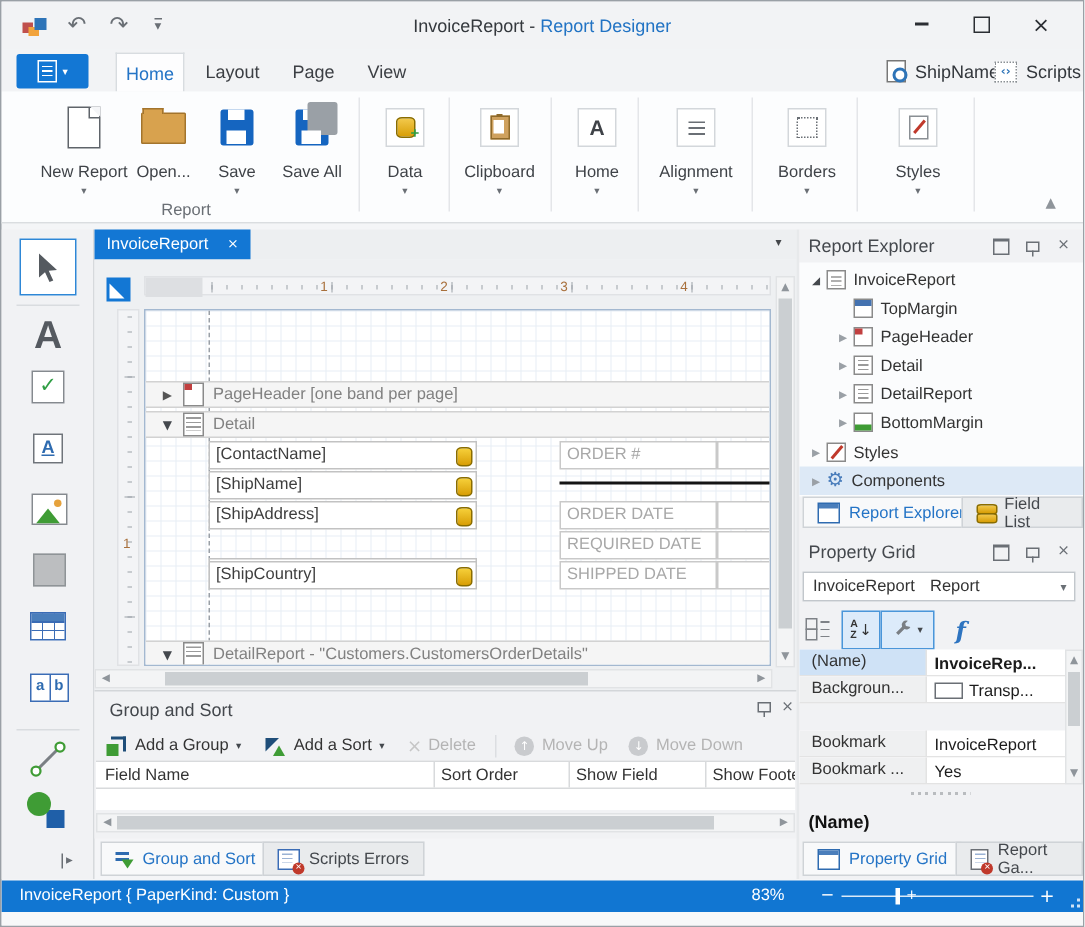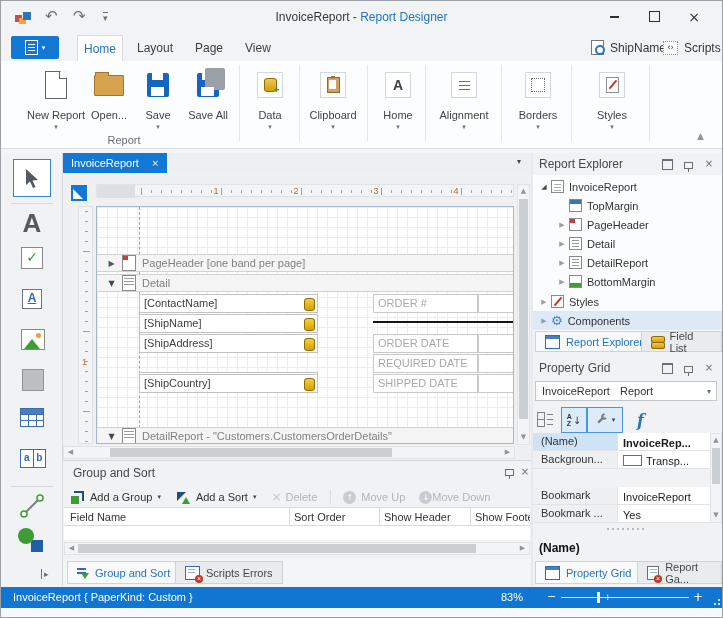--- a/index.html
+++ b/index.html
@@ -458,29 +458,29 @@
       <span class="g" style="font-size:7px;color:#44484d;margin-left:5px">▾</span>
       <span class="gicon-sort" style="margin-left:16px"></span>
       <span class="tx" style="margin-left:6px">Add a Sort</span>
       <span class="g" style="font-size:7px;color:#44484d;margin-left:5px">▾</span>
       <span class="g" style="font-size:12px;color:#c6c6c6;margin-left:15px">×</span>
       <span class="tx dim" style="margin-left:4px">Delete</span>
       <span style="width:1px;height:15px;background:#dcdee1;margin-left:13px"></span>
       <span class="circbtn g" style="margin-left:12px">↑</span>
       <span class="tx dim" style="margin-left:5px">Move Up</span>
       <span class="circbtn g" style="margin-left:14px">↓</span>
-      <span class="tx dim" style="">Move Down</span>
+      <span class="tx dim" style="margin-left:5px">Move Down</span>
     </div>
 
     <div class="a gshead" style="left:1px;top:46px;width:466px;height:19px;overflow:hidden">
       <span class="a tx" style="left:6px;top:3px">Field Name</span>
       <span class="a colsep" style="left:225px;top:0;height:19px"></span>
       <span class="a tx" style="left:230px;top:3px">Sort Order</span>
       <span class="a colsep" style="left:315px;top:0;height:19px"></span>
-      <span class="a tx" style="left:320px;top:3px">Show Header</span>
+      <span class="a tx" style="left:320px;top:3px">Show Field</span>
       <span class="a colsep" style="left:406px;top:0;height:19px"></span>
       <span class="a tx" style="left:411px;top:3px">Show Footer</span>
     </div>
     <div class="a" style="left:1px;top:65px;width:466px;height:14px;background:#fff"></div>
     <div class="a sb" style="left:1px;top:81px;width:466px;height:13px">
       <span class="sar g" style="left:1px">◀</span>
       <div class="thumb" style="left:13px;top:1px;width:398px;height:9px"></div>
       <span class="sar g" style="right:1px">▶</span>
     </div>
   </div>

